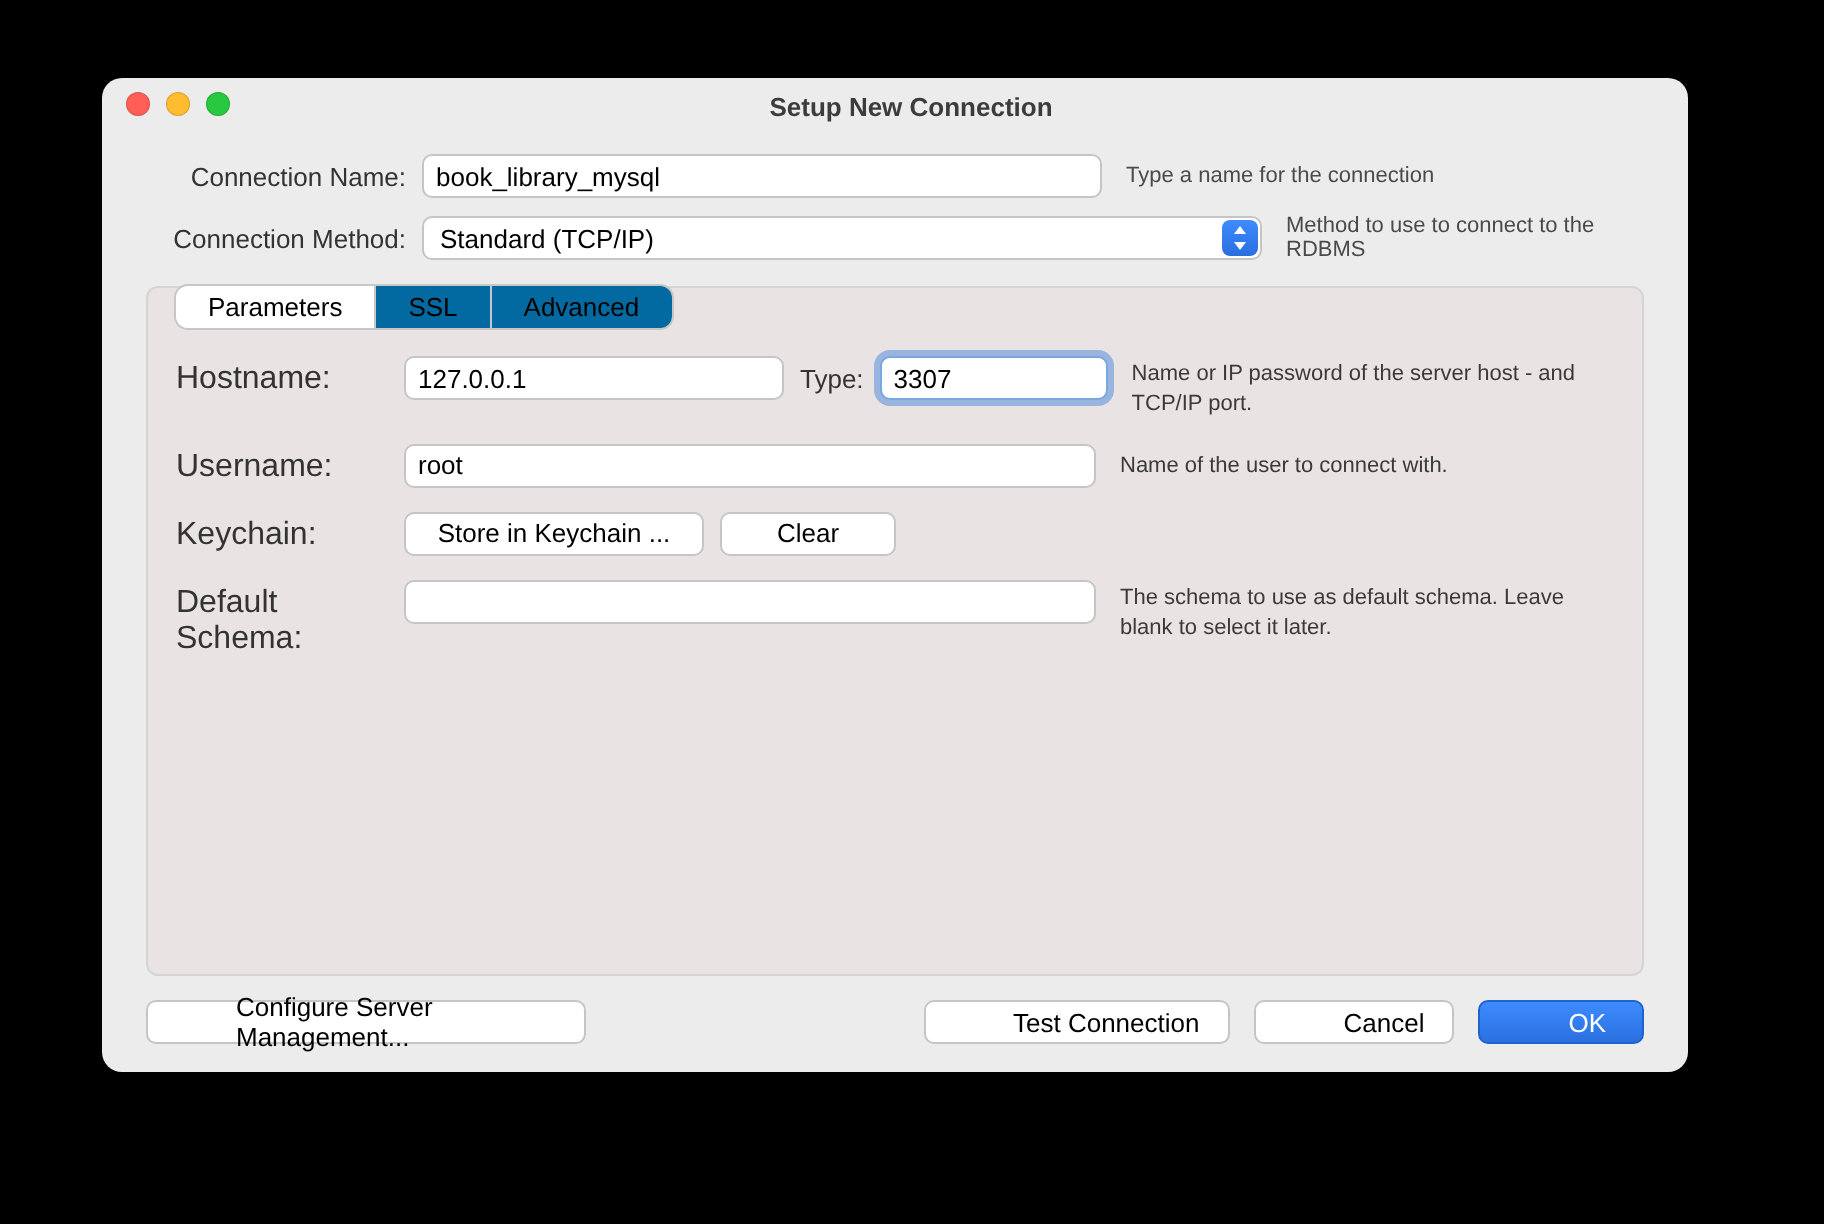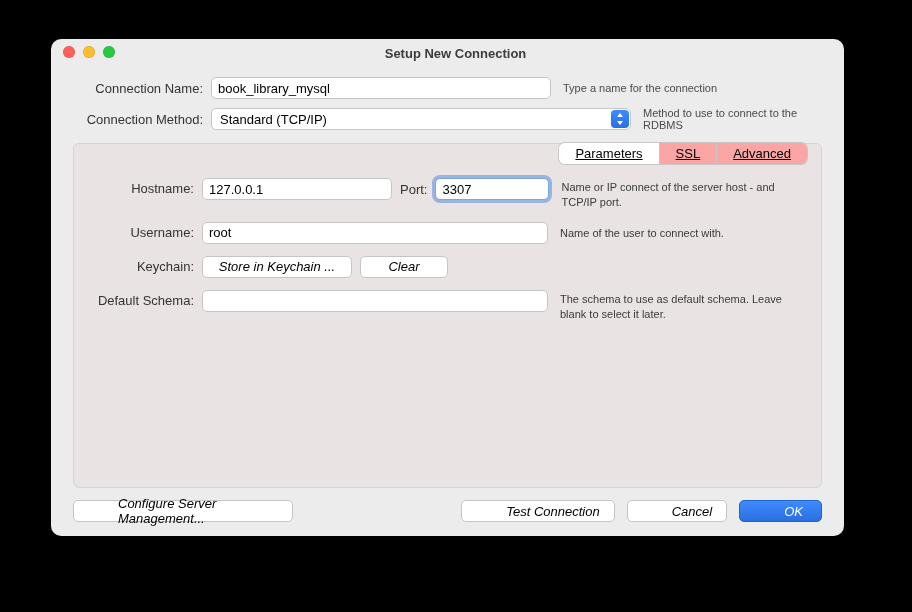--- a/index.html
+++ b/index.html
@@ -73,56 +73,54 @@
   .panel {
     margin-top: 4px;
     border: 1px solid #d4d4d4;
     background: #eae3e3;
     border-radius: 6px;
     flex: 1;
     padding: 0 14px 14px 14px;
     position: relative;
   }
   .tabs {
-    display: flex; justify-content: flex-end; margin-top: -1px;
+    display: flex; justify-content: flex-start; margin-top: -1px;
     margin-bottom: 14px;
-    text-decoration: underline;
   }
   .seg {
     display: flex;
     border-radius: 6px;
     overflow: hidden;
     box-shadow: 0 0 0 1px #c7c7c7;
   }
   .seg .tab {
     font-size: 13px; padding: 3px 16px;
-    background: #fca5a5;
+    background: #0369a1;
     border-right: 1px solid #c7c7c7;
     cursor: default;
   }
   .seg .tab:last-child { border-right: none; }
   .seg .tab.active { background: #fff; }
 
   .form { }
   .frow { display: flex; align-items: flex-start; margin-bottom: 12px; }
-  .frow .flbl { width: 106px; text-align: right; font-size: 13px; color: #333; margin-right: 8px; padding-top: 3px; }
+  .frow .flbl { width: 106px; text-align: left; font-size: 16px; color: #333; margin-right: 8px; padding-top: 3px; }
   .frow .fbody { display: flex; align-items: center; gap: 8px; }
   .frow .fdesc { font-size: 11px; color: #3a3a3a; margin-left: 12px; width: 240px; line-height: 1.35; padding-top: 2px; }
   .frow .fdesc.single { padding-top: 4px; }
 
   .btn {
     display: inline-flex; align-items: center; justify-content: center;
     border: 1px solid #c5c5c5;
     border-radius: 5px;
     background: #fff;
     font-size: 13px;
     height: 22px;
     padding: 0 14px;
     cursor: default;
-    font-style: italic;
   }
   .btn.primary {
     background: linear-gradient(#3e8bff, #2a6fe0);
     border: 1px solid #1f63cf;
     color: #fff;
     padding: 0 18px;
     text-align: center;
   }
 
   .footer { display: flex; align-items: center; margin-top: 12px; }
@@ -177,24 +175,24 @@
             <div class="tab">Advanced</div>
           </div>
         </div>
 
         <div class="form">
 
           <div class="frow">
             <div class="flbl">Hostname:</div>
             <div class="fbody">
               <input type="text" class="mac" style="width: 190px;" value="127.0.0.1">
-              <span style="font-size:13px;color:#333">Port:</span>
+              <span style="font-size:13px;color:#333">Type:</span>
               <input type="text" class="mac focused" style="width: 114px;" value="3307">
             </div>
-            <div class="fdesc">Name or IP connect of the server host - and TCP/IP port.</div>
+            <div class="fdesc">Name or IP password of the server host - and TCP/IP port.</div>
           </div>
 
           <div class="frow">
             <div class="flbl">Username:</div>
             <div class="fbody">
               <input type="text" class="mac" style="width: 346px;" value="root">
             </div>
             <div class="fdesc single">Name of the user to connect with.</div>
           </div>
 

